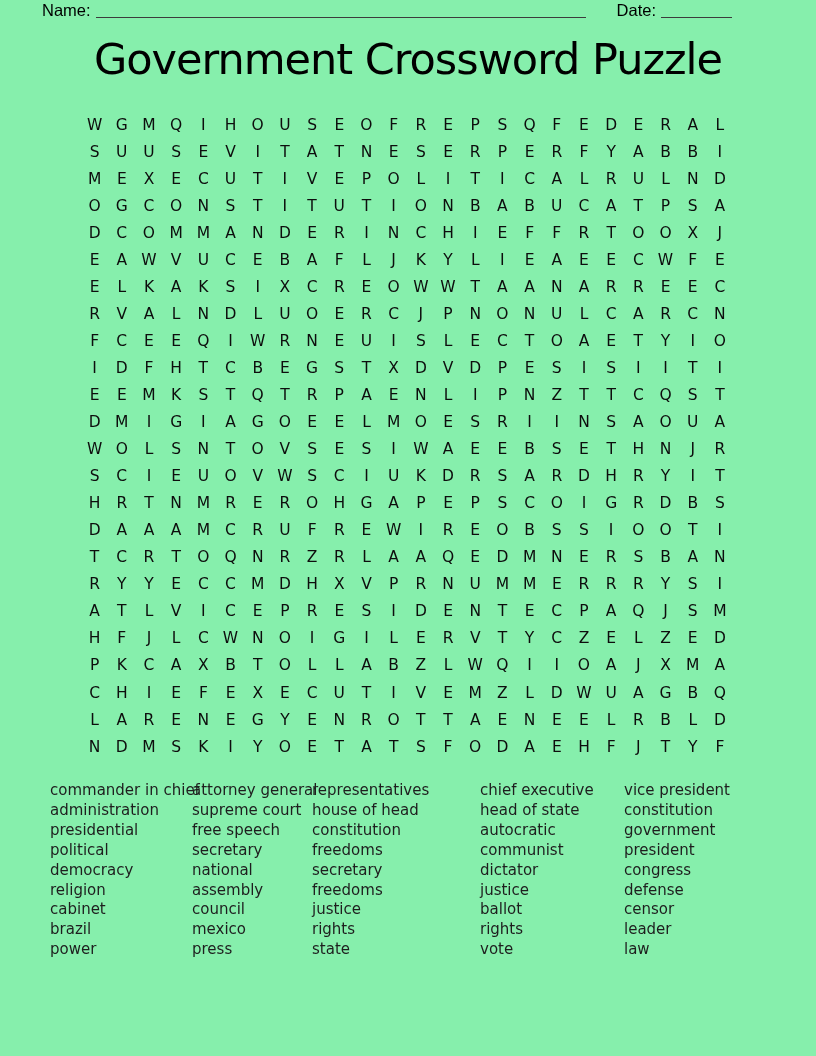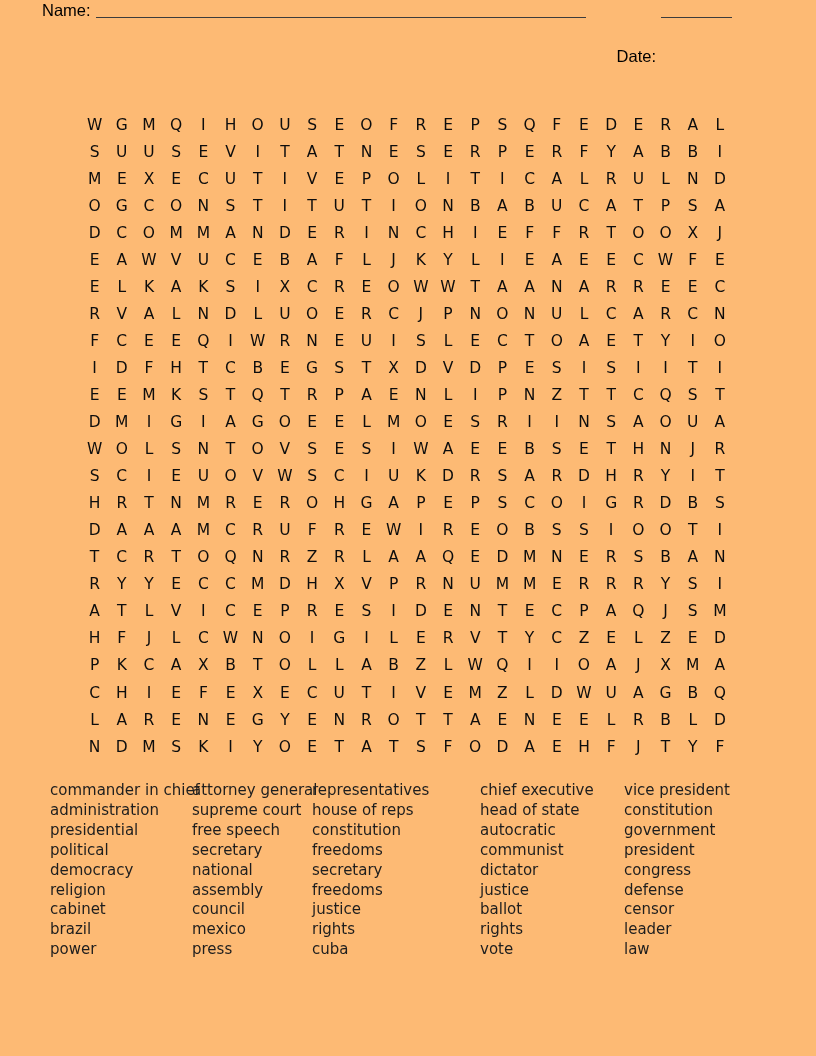--- a/index.html
+++ b/index.html
@@ -1,20 +1,20 @@
 <!DOCTYPE html>
 <html><head>
 <meta charset="utf-8">
 <style>
   html, body { margin: 0; padding: 0; background: #ffffff; }
   .page {
     position: relative;
     width: 816px;
     height: 1056px;
-    background: #fdba74;
+    background: #86efac;
     overflow: hidden;
     font-family: "Liberation Sans", sans-serif;
     color: #000000;
   }
 
   
   .header-row {
     position: absolute;
     top: 0px;
     left: 42px;
@@ -25,21 +25,21 @@
     font-size: 16.5px;
     line-height: 20px;
   }
   .hdr-label { white-space: nowrap; }
   .line {
     display: inline-block;
     height: 17px;
     border-bottom: 1.6px solid #3c3c3c;
   }
   .name-line { width: 490px; margin-left: 5px; }
-  .date-label { margin-left: 31px; margin-top: 46px; }
+  .date-label { margin-left: 31px; }
   .date-line { width: 71px; margin-left: 5px; }
 
   
   .title {
     position: absolute;
     top: 34px;
     left: 0;
     width: 100%;
     margin: 0;
     text-align: center;
@@ -91,20 +91,21 @@
 
 <div class="page">
 
   <div class="header-row">
     <span class="hdr-label">Name:</span>
     <span class="line name-line"></span>
     <span class="hdr-label date-label">Date:</span>
     <span class="line date-line"></span>
   </div>
 
+  <h1 class="title">Government Crossword Puzzle</h1>
 
   <div class="grid" id="letter-grid">
       <span class="cell">W</span>
       <span class="cell">G</span>
       <span class="cell">M</span>
       <span class="cell">Q</span>
       <span class="cell">I</span>
       <span class="cell">H</span>
       <span class="cell">O</span>
       <span class="cell">U</span>
@@ -696,28 +697,28 @@
         <div class="word">free speech</div>
         <div class="word">secretary</div>
         <div class="word">national</div>
         <div class="word">assembly</div>
         <div class="word">council</div>
         <div class="word">mexico</div>
         <div class="word">press</div>
       </div>
       <div class="word-col c2">
         <div class="word">representatives</div>
-        <div class="word">house of reps</div>
+        <div class="word">house of head</div>
         <div class="word">constitution</div>
         <div class="word">freedoms</div>
         <div class="word">secretary</div>
         <div class="word">freedoms</div>
         <div class="word">justice</div>
         <div class="word">rights</div>
-        <div class="word">cuba</div>
+        <div class="word">state</div>
       </div>
       <div class="word-col c3">
         <div class="word">chief executive</div>
         <div class="word">head of state</div>
         <div class="word">autocratic</div>
         <div class="word">communist</div>
         <div class="word">dictator</div>
         <div class="word">justice</div>
         <div class="word">ballot</div>
         <div class="word">rights</div>

